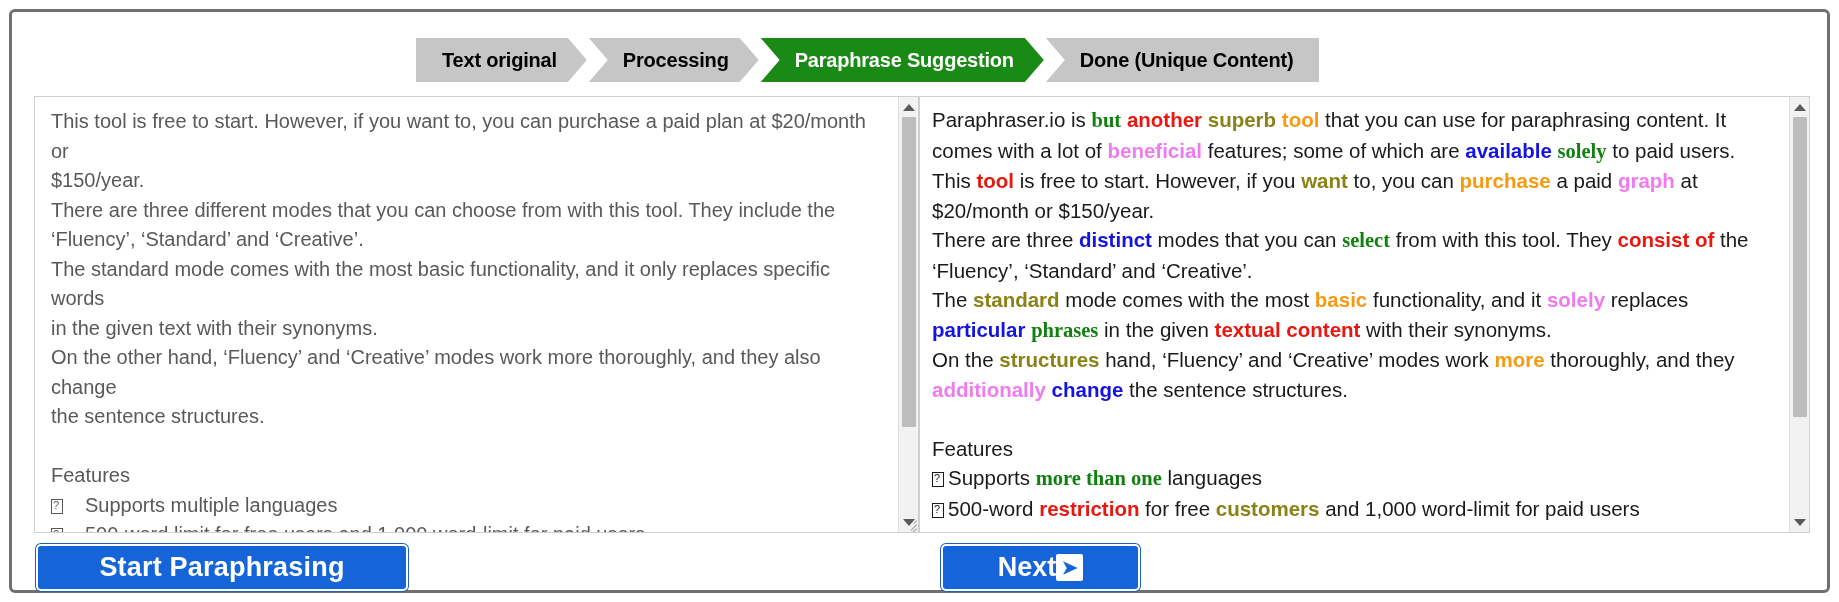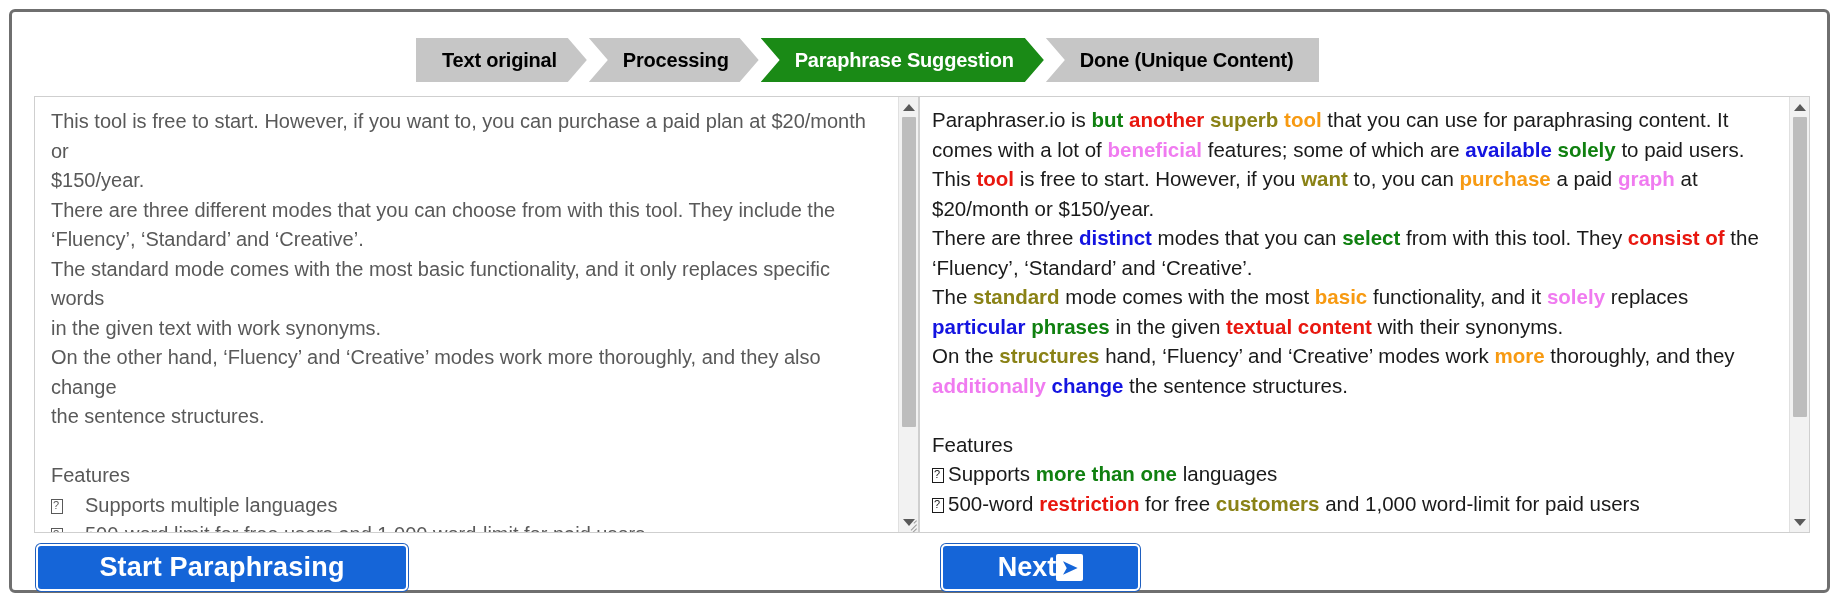--- a/index.html
+++ b/index.html
@@ -119,21 +119,21 @@
     position: absolute;
     left: 1px; top: -2px;
     font-size: 11px;
     line-height: 15px;
     font-family: "Liberation Sans", sans-serif;
   }
   .tofu-inline { margin-right: 4px; }
 
   
   .hl { font-weight: bold; }
-  .c-green  { color: #108010; }
+  .c-green  { color: #108010; font-family: Liberation Serif, serif; }
   .c-red    { color: #e8170f; }
   .c-olive  { color: #8a8216; }
   .c-orange { color: #f79a12; }
   .c-pink   { color: #f07bf0; }
   .c-blue   { color: #1414e0; }
 
   
   .sb {
     flex: 0 0 20px;
     width: 20px;
@@ -252,21 +252,21 @@
 
     <div class="panels">
 
       <div class="panel panel-left">
         <div class="panel-text" id="left-text">
             <p>This tool is free to start. However, if you want to, you can purchase a paid plan at $20/month or</p>
             <p>$150/year.</p>
             <p>There are three different modes that you can choose from with this tool. They include the</p>
             <p>‘Fluency’, ‘Standard’ and ‘Creative’.</p>
             <p>The standard mode comes with the most basic functionality, and it only replaces specific words</p>
-            <p>in the given text with work synonyms.</p>
+            <p>in the given text with their synonyms.</p>
             <p>On the other hand, ‘Fluency’ and ‘Creative’ modes work more thoroughly, and they also change</p>
             <p>the sentence structures.</p>
             <div class="blank"></div>
             <p>Features</p>
             <div class="bullet-row">
               <span class="bullet-mark"><span class="tofu"></span></span>
               <span>Supports multiple languages</span>
             </div>
             <div class="bullet-row">
               <span class="bullet-mark"><span class="tofu"></span></span>

